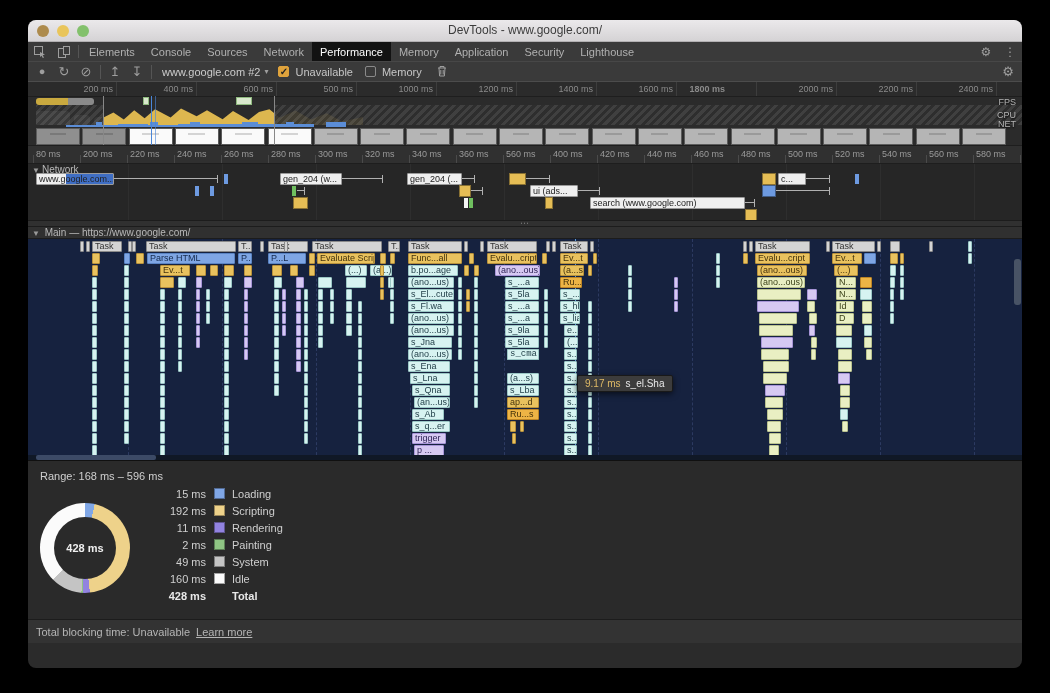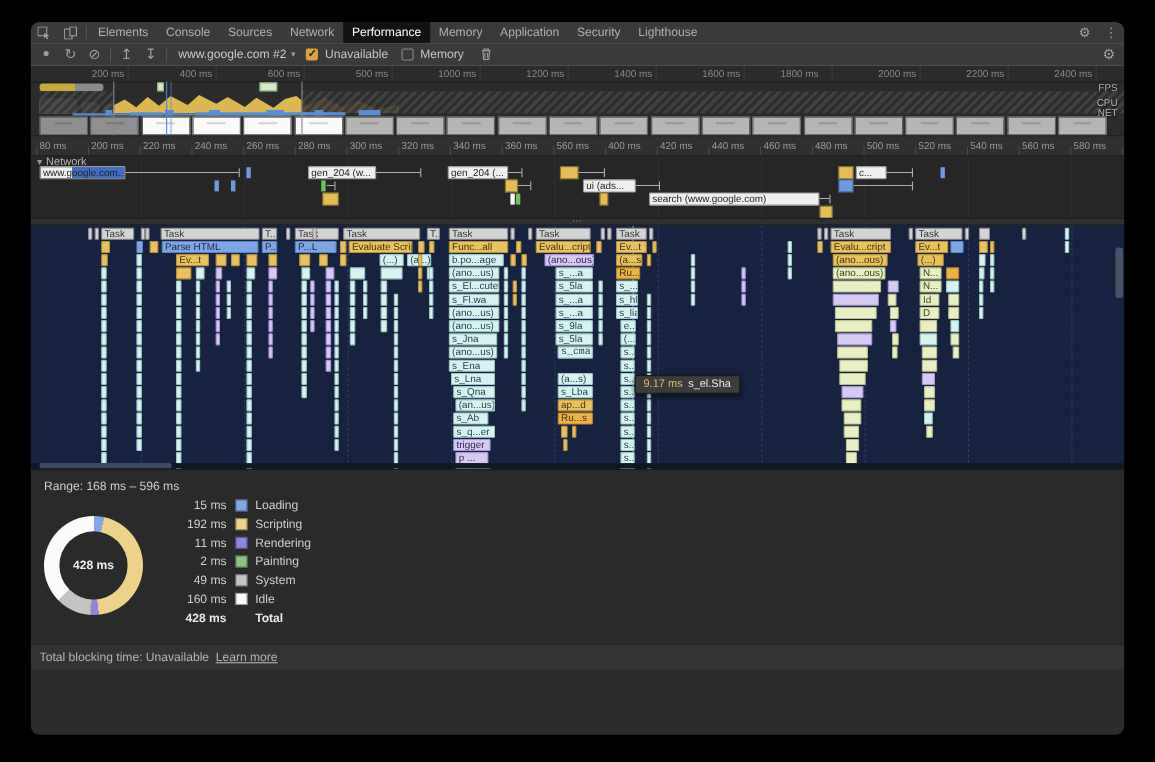--- a/index.html
+++ b/index.html
@@ -103,20 +103,28 @@
   .lrow.total .lswatch { visibility:hidden; }
 
   
   #statusbar { height:24px; background:#333; border-top:1px solid #1c1c1c; display:flex; align-items:center; padding:0 8px; font-size:11px; color:#b5b5b5; gap:6px; }
   #statusbar a { color:#b5b5b5; }
 </style>
 </head>
 <body>
 
 <div id="win">
+  <div id="titlebar">
+    <div class="lights">
+      <span class="light" style="background:#ad8b4d"></span>
+      <span class="light" style="background:#e9c55b"></span>
+      <span class="light" style="background:#83c16c"></span>
+    </div>
+    <div id="title-text">DevTools - www.google.com/</div>
+  </div>
 
   <div id="tabbar">
     <span class="tbicon">
       <svg width="12" height="12" viewBox="0 0 12 12">
           <rect x="0.5" y="0.5" width="8" height="8" fill="none" stroke="#9e9e9e"></rect>
           <path d="M6 6 L11 8.5 L8.7 9.2 L10 11.5 L8.8 12 L7.6 9.7 L6 11 Z" fill="#9e9e9e"></path>
         </svg>
     </span>
     <span class="tbicon">
       <svg width="12" height="12" viewBox="0 0 12 12">
@@ -177,21 +185,21 @@
       <div class="ov-label" style="left: 273px;">500 ms</div>
       <div class="ov-tick" style="left: 408px;"></div>
       <div class="ov-label" style="left: 353px;">1000 ms</div>
       <div class="ov-tick" style="left: 488px;"></div>
       <div class="ov-label" style="left: 433px;">1200 ms</div>
       <div class="ov-tick" style="left: 568px;"></div>
       <div class="ov-label" style="left: 513px;">1400 ms</div>
       <div class="ov-tick" style="left: 648px;"></div>
       <div class="ov-label" style="left: 593px;">1600 ms</div>
       <div class="ov-tick" style="left: 728px;"></div>
-      <div class="ov-label" style="left: 664px;">1800 ms</div>
+      <div class="ov-label" style="left: 645px; font-weight: bold;">1800 ms</div>
       <div class="ov-tick" style="left: 808px;"></div>
       <div class="ov-label" style="left: 753px;">2000 ms</div>
       <div class="ov-tick" style="left: 888px;"></div>
       <div class="ov-label" style="left: 833px;">2200 ms</div>
       <div class="ov-tick" style="left: 968px;"></div>
       <div class="ov-label" style="left: 913px;">2400 ms</div>
       <div style="position: absolute; left: 0px; top: 14px; width: 100%; height: 1px; background: rgb(30, 30, 30);"></div>
       <div class="trk-label" style="top: 15px;">FPS</div>
       <div class="fpsbar" style="left: 115px; width: 6px;"></div>
       <div class="fpsbar" style="left: 208px; width: 16px;"></div>
@@ -374,20 +382,21 @@
       <div class="nbar c-y" style="left: 734px; top: 9px; width: 14px;"></div>
       <div class="npill" style="left: 750px; top: 9px; width: 28px;">c...</div>
       <div class="nwh" style="left: 778px; top: 11px; width: 24px;"></div>
       <div class="nbar c-b" style="left: 734px; top: 21px; width: 14px;"></div>
       <div class="nwh" style="left: 748px; top: 23px; width: 54px;"></div>
       <div class="ntick c-b" style="left: 827px; top: 10px;"></div>
     </div>
 
   <div id="splitter">⋯</div>
 
+  <div id="main-header"><span class="disclose">▼</span> <span>Main — https://www.google.com/</span></div>
 
   <div id="flame">
     <div id="flame-cursor" style="left: 547px;"></div>
 
   <div class="fgrid" style="left: 100px;"></div>
       <div class="fgrid" style="left: 194px;"></div>
       <div class="fgrid" style="left: 288px;"></div>
       <div class="fgrid" style="left: 382px;"></div>
       <div class="fgrid" style="left: 476px;"></div>
       <div class="fgrid" style="left: 570px;"></div>

